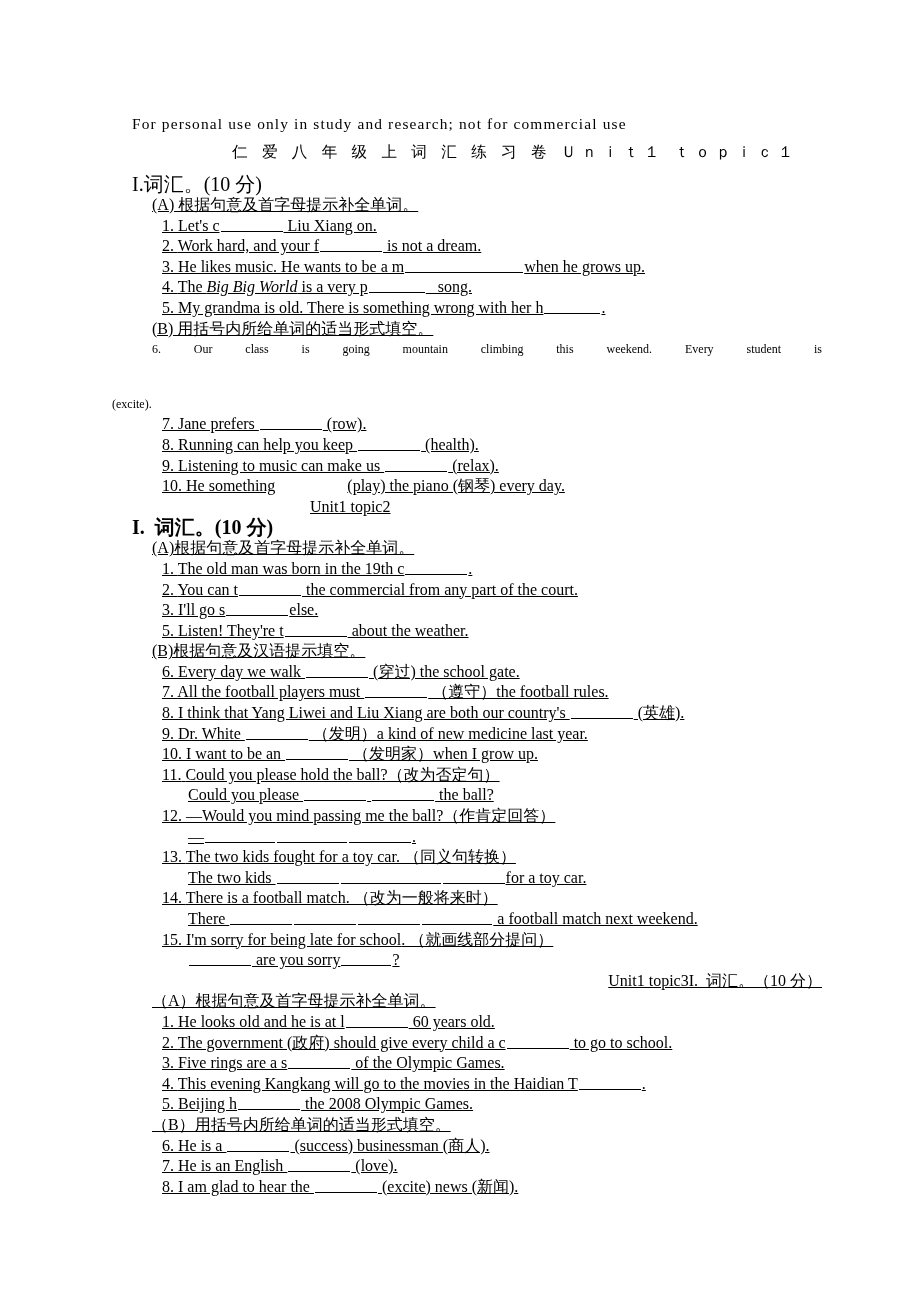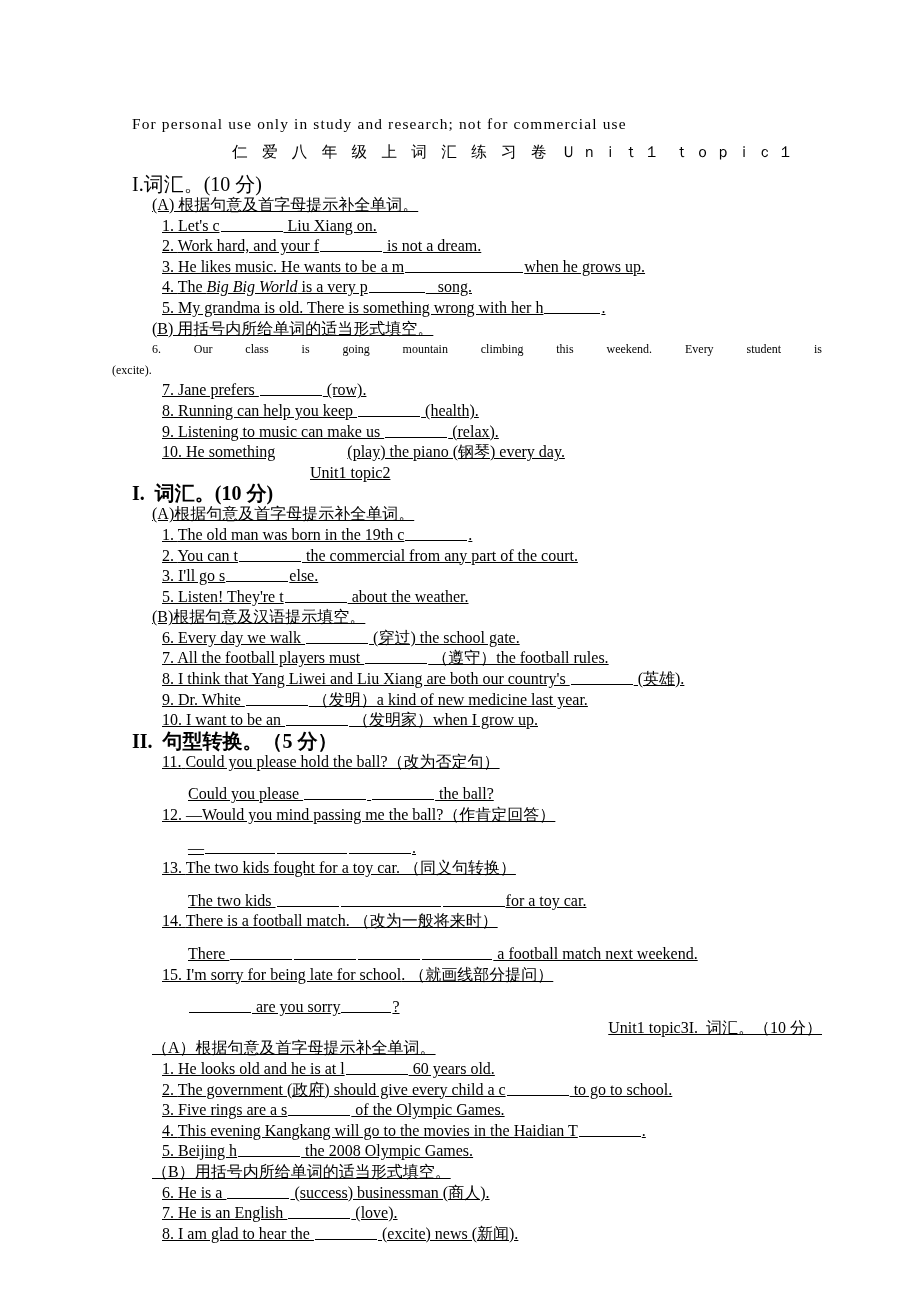--- a/index.html
+++ b/index.html
@@ -57,21 +57,21 @@
   .sec-head {
     font-size: 20px;
     line-height: 21px;
     white-space: pre;
   }
   .sec-head.bold { font-weight: bold; }
 
   .ind0 { padding-left: 0px; }
   .ind2 { padding-left: 20px; }
   .ind3 { padding-left: 30px; }
-  .ind4 { padding-left: 56px; margin-top: 12px; }
+  .ind4 { padding-left: 56px; }
 
   .center-ish {
     text-align: left;
     padding-left: 178px;
     white-space: pre;
   }
   .center-ish2 {
     text-align: right;
     padding-left: 170px;
     white-space: pre;
@@ -85,20 +85,21 @@
     text-align-last: justify;
     text-indent: 20px;
     margin: 0;
   }
   .justified .tail {
     display: block;
     text-align: left;
     text-align-last: left;
     text-indent: 0;
     margin-left: -20px;
+    margin-top: 34px;
   }
 
   
   .blk {
     display: inline-block;
     border-bottom: 1.2px solid #000;
     height: 0.92em;
     vertical-align: -1px;
     margin: 0 1px;
   }
@@ -169,21 +170,20 @@
     <div class="line ind3"><span>6.</span> <span>Every day we walk </span><span class="blk w62"></span><span> (穿过) the school gate.</span></div>
 
     <div class="line ind3"><span>7.</span> <span>All the football players must </span><span class="blk w62"></span><span> （遵守）the football rules.</span></div>
 
     <div class="line ind3"><span>8.</span> <span>I think that Yang Liwei and Liu Xiang are both our country's </span><span class="blk w62"></span><span> (英雄).</span></div>
 
     <div class="line ind3"><span>9.</span> <span>Dr. White </span><span class="blk w62"></span><span> （发明）a kind of new medicine last year.</span></div>
 
     <div class="line ind3"><span>10.</span> <span>I want to be an </span><span class="blk w62"></span><span> （发明家）when I grow up.</span></div>
 
-    <div class="sec-head bold ind0">II.  句型转换。（5 分）</div>
 
     <div class="line ind3"><span>11.</span> <span>Could you please hold the ball?（改为否定句）</span></div>
     <div class="line ind4"><span>Could you please </span><span class="blk w62"></span><span> </span><span class="blk w62"></span><span> the ball?</span></div>
 
     <div class="line ind3"><span>12.</span> <span>—Would you mind passing me the ball?（作肯定回答）</span></div>
     <div class="line ind4"><span>—</span><span class="blk w70"></span><span class="blk w70"></span><span class="blk w62"></span><span>.</span></div>
 
     <div class="line ind3"><span>13.</span> <span>The two kids fought for a toy car. （同义句转换）</span></div>
     <div class="line ind4"><span>The two kids </span><span class="blk w62"></span><span class="blk w100"></span><span class="blk w62"></span><span>for a toy car.</span></div>
 

